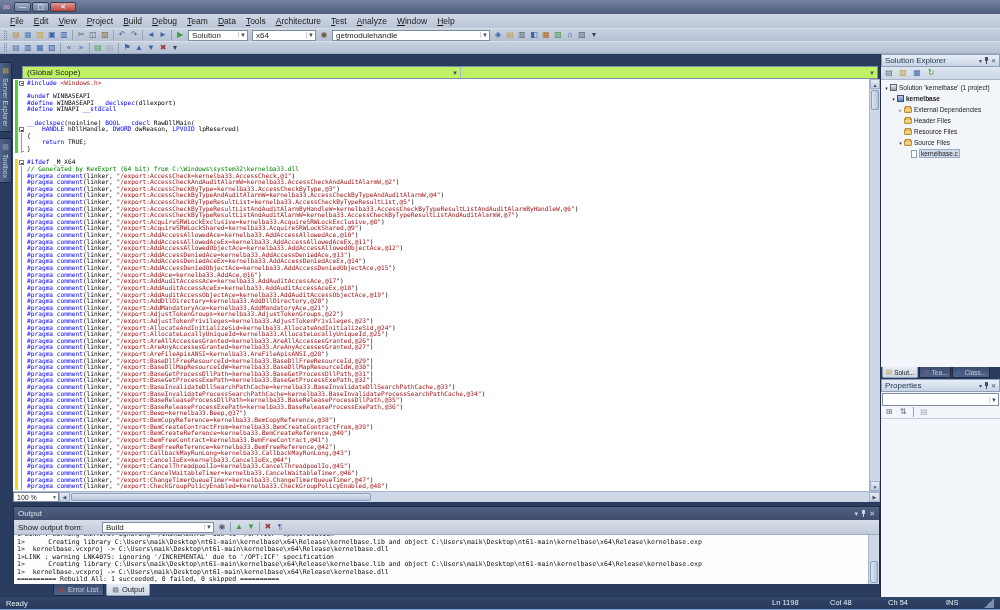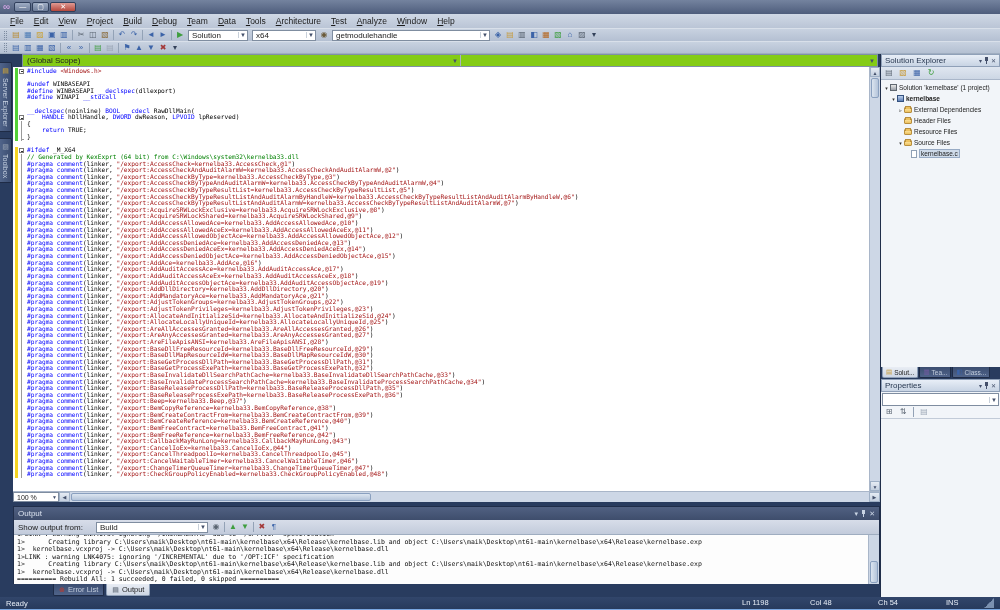--- a/index.html
+++ b/index.html
@@ -32,21 +32,21 @@
   .sidestrip { width:13px; background:#293c5f; display:flex; flex-direction:column; align-items:flex-start; padding-top:8px; gap:6px; flex:0 0 auto; }
   .sidetab { writing-mode:vertical-rl; background:linear-gradient(to right,#50648a,#3b4d70); border:1px solid #1e2b46; border-left:none; border-radius:0 2px 2px 0; color:#c9d4e4; font-size:7px; padding:4px 0; width:12px; display:flex; align-items:center; gap:3px; }
   .sidetab .sticon { font-size:7px; writing-mode:horizontal-tb; }
 
   .centercol { flex:1; display:flex; flex-direction:column; min-width:0; }
   
   .editorgrp { height:448px; display:flex; flex-direction:column; min-width:0; }
   .tabstrip { height:14px; display:flex; align-items:flex-end; padding-left:27px; border-bottom:1px solid #62718c; }
   .doctab { height:13px; background:linear-gradient(#fff8cf,#eeda94); border:1px solid #a8965a; border-bottom:none; border-radius:2px 2px 0 0; display:flex; align-items:center; padding:0 4px; font-size:8.5px; gap:4px; }
   .doctab .x { color:#4a4a33; font-size:7px; }
-  .navbar { height:13px; background:#84cc16; border:1px solid #7f90a6; margin:0 2px 0 9px; display:flex; }
+  .navbar { height:13px; background:#bef264; border:1px solid #7f90a6; margin:12px 2px 0 9px; display:flex; }
   .navcombo { display:flex; align-items:center; font-size:8px; color:#222; }
   .navcombo .arr { margin-left:auto; font-size:6px; color:#44506b; width:10px; text-align:center; }
   .nav-left { width:438px; border-right:1px solid #aab4c2; padding-left:4px; }
   .nav-right { flex:1; }
   .codearea { flex:1; background:#fff; display:flex; min-height:0; }
   .codelines { flex:1; overflow:hidden; padding-left:2px; padding-top:1px; font-family:"DejaVu Sans Mono","Liberation Mono",monospace; font-size:6.2px; }
   .cl { height:6.61px; line-height:6.6px; white-space:pre; display:flex; }
   .chg { flex:0 0 3px; height:100%; }
   .chg.g { background:#53d138; } .chg.y { background:#f5d423; }
   .fm { flex:0 0 9px; height:100%; position:relative; }
@@ -116,21 +116,21 @@
   .ptab { height:11px; display:flex; align-items:center; gap:2px; font-size:6.5px; padding:0 3px; color:#c2cddd; background:linear-gradient(#3b4d70,#50648a); border:1px solid #1e2b46; border-top:none; border-radius:0 0 2px 2px; }
   .ptab.active { background:linear-gradient(#e9edf4,#cdd6e4); color:#222; border-color:#8fa0b8; }
   .props { flex:1; display:flex; flex-direction:column; background:#f2f5f9; }
   .props-combo { height:13px; margin:1px 1px 0 1px; }
   .props-toolbar { height:13px; display:flex; align-items:center; gap:2px; padding-left:2px; border-bottom:1px solid #c2cbd8; }
   .props-body { flex:1; background:#f2f5f9; }
 
   
   .statusbar { height:15px; background:linear-gradient(#32466b,#273a5c); border-bottom:3px solid #7ba7e0; display:flex; align-items:center; color:#e8eef7; font-size:7.5px; padding:0 6px; flex:0 0 auto; }
   .st-right { margin-left:auto; display:flex; }
-  .st-field { width:68px; }
+  .st-field { width:58px; }
   .st-grip { width:10px; height:10px; margin-left:4px; background:
     linear-gradient(135deg, transparent 50%, #8fa5c4 50%); clip-path:polygon(100% 0,100% 100%,0 100%); opacity:.8; }
 </style>
 </head>
 <body>
 
 <div class="win">
 
   <div class="titlebar">
     <span class="app-icon">∞</span>
@@ -344,21 +344,21 @@
       <div class="output">
         <div class="outtitle">
           <span>Output</span>
           <span class="btns">
             <span>▾</span>
             <span class="pin"></span>
             <span>✕</span>
           </span>
         </div>
         <div class="outctl">
-          <span style="margin-right:11px;">Show output from:</span>
+          <span style="margin-right:17px;">Show output from:</span>
           <span class="combo outcombo">
             <span>Build</span>
             <span class="arr">▼</span>
           </span>
           <span id="out-icons" style="display:flex;align-items:center;">
               <span class="tbi" style="color: rgb(90, 101, 114);">◉</span>
               <span class="sep"></span>
               <span class="tbi" style="color: rgb(63, 158, 63);">▲</span>
               <span class="tbi" style="color: rgb(63, 158, 63);">▼</span>
               <span class="sep"></span>

